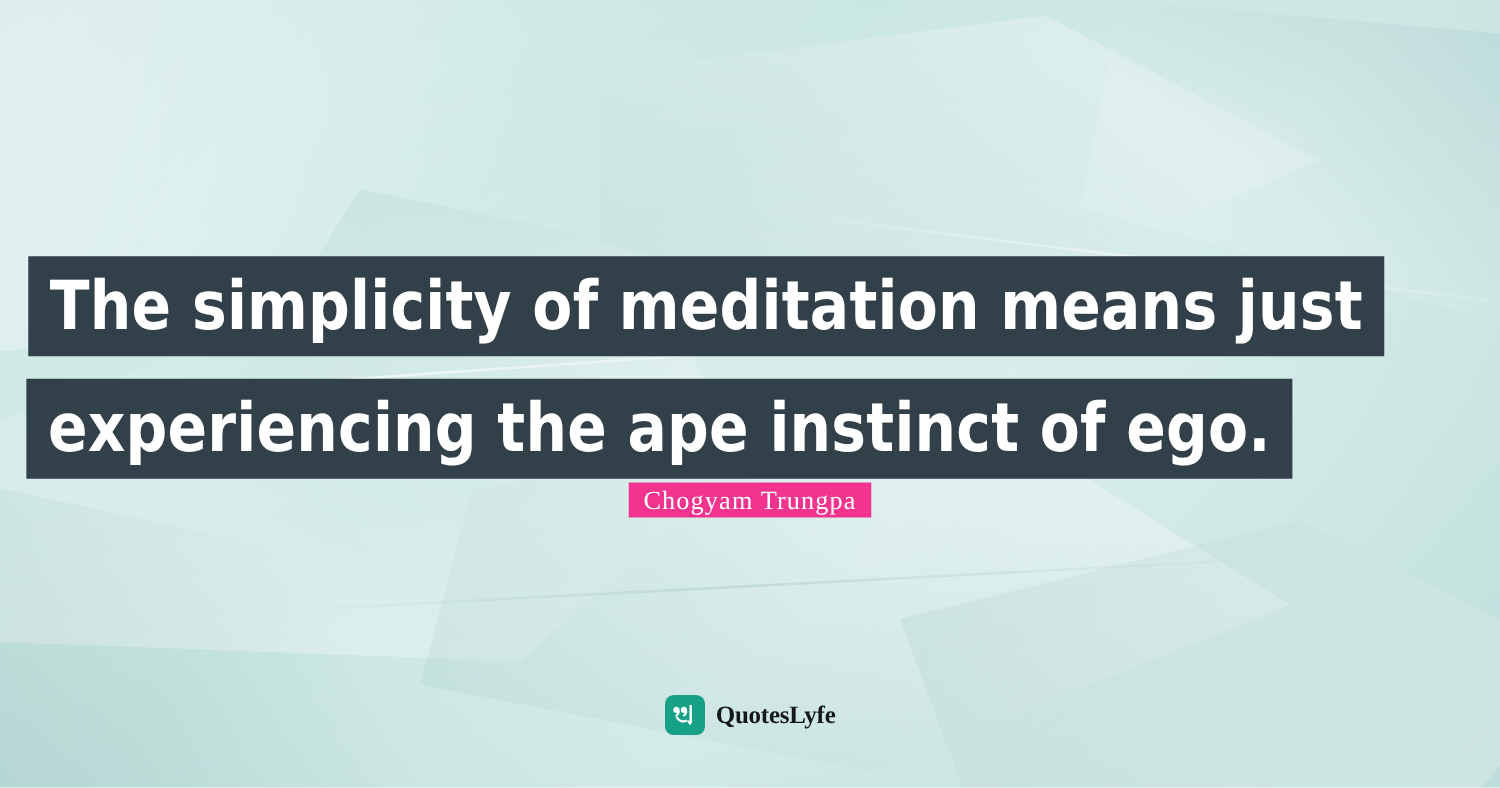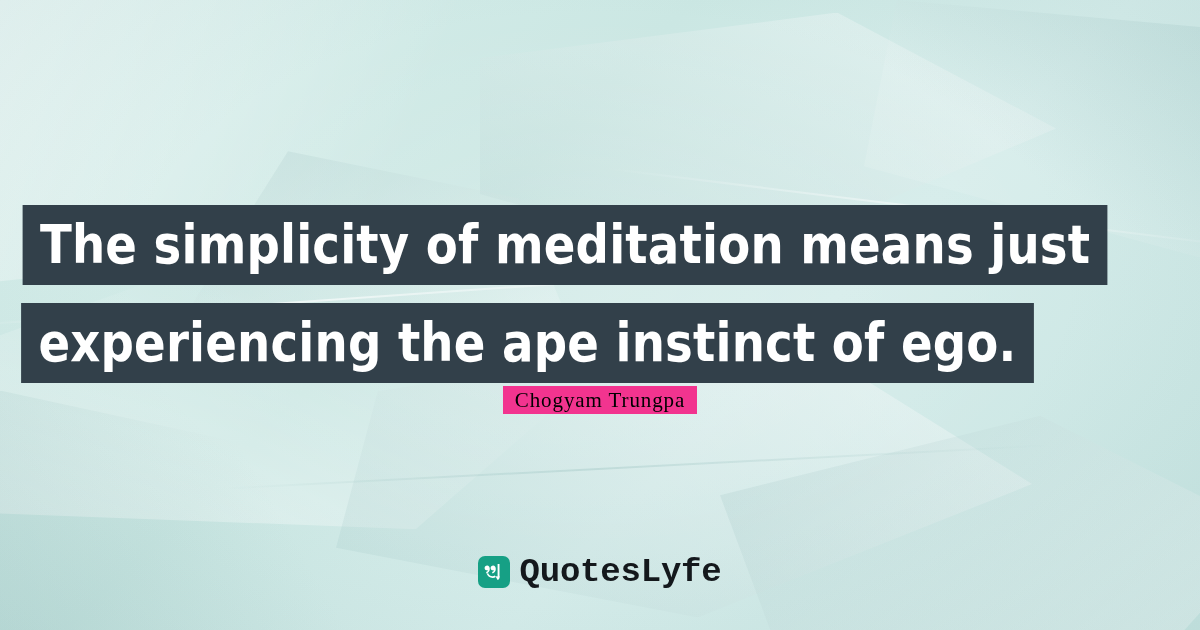--- a/index.html
+++ b/index.html
@@ -135,21 +135,21 @@
     position: absolute;
     left: 0;
     top: 386px;
     width: 1200px;
     text-align: center;
     line-height: 0;
   }
   #author-name {
     display: inline-block;
     background-color: #f2348f;
-    color: #000000;
+    color: #ffffff;
     font-family: "Liberation Serif", "DejaVu Serif", serif;
     font-size: 21px;
     line-height: 28px;
     letter-spacing: 0.9px;
     padding: 0 12px;
     white-space: nowrap;
   }
 
   
   #brand {
@@ -169,23 +169,23 @@
     background-color: #16a085;
     display: flex;
     align-items: center;
     justify-content: center;
     flex: 0 0 auto;
   }
   #brand-icon svg {
     display: block;
   }
   #brand-name {
-    font-family: Liberation Mono, monospace;
+    font-family: Liberation Serif, serif;
     font-weight: 700;
-    font-size: 34px;
+    font-size: 20px;
     line-height: 32px;
     color: #14181c;
     letter-spacing: -0.2px;
     white-space: nowrap;
   }
 </style>
 </head>
 <body>
 
 <div id="quote-card">

